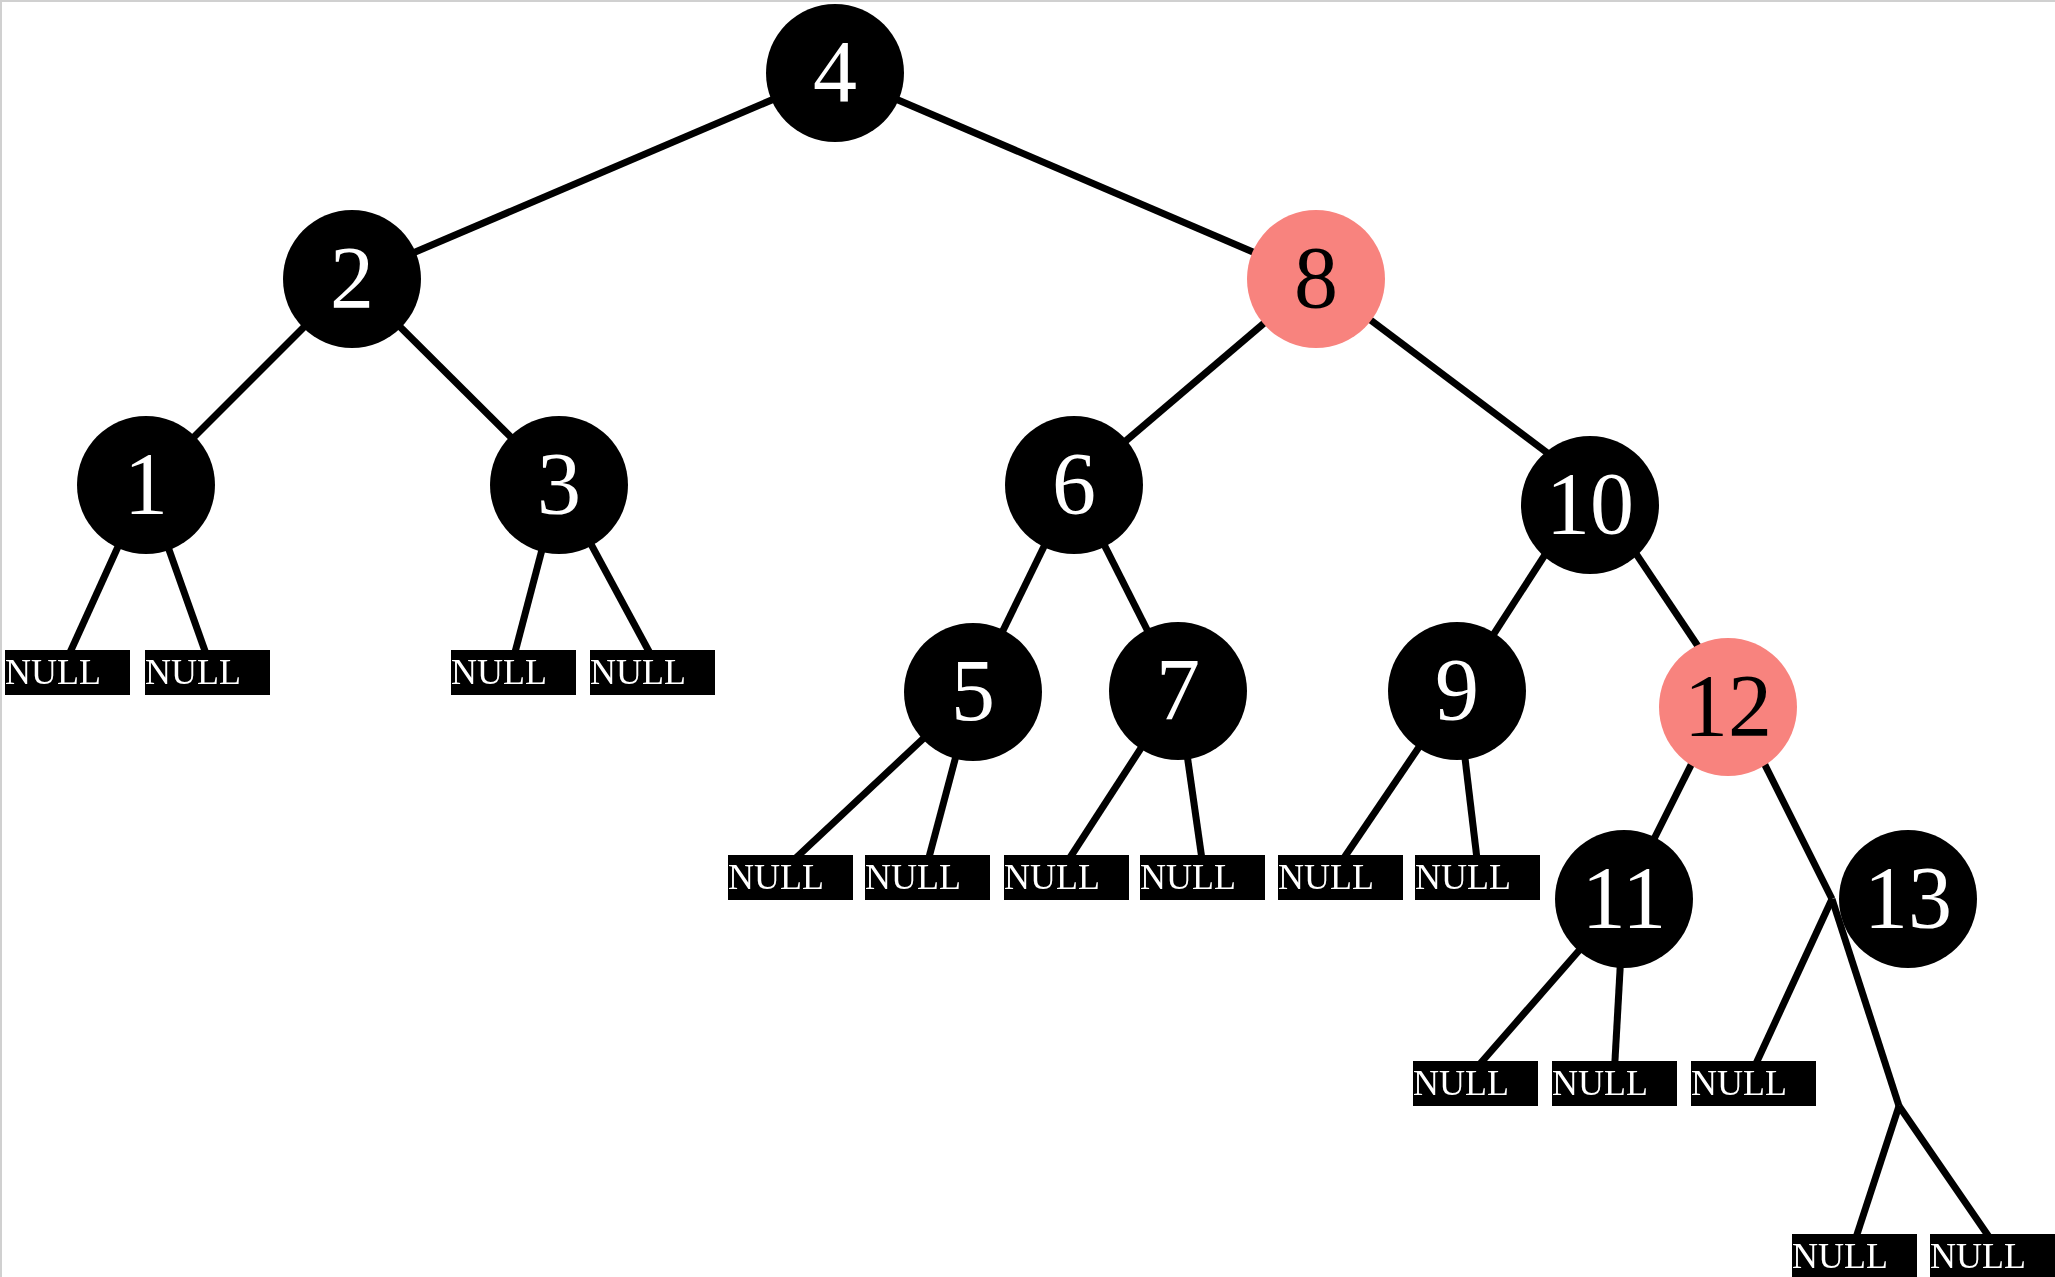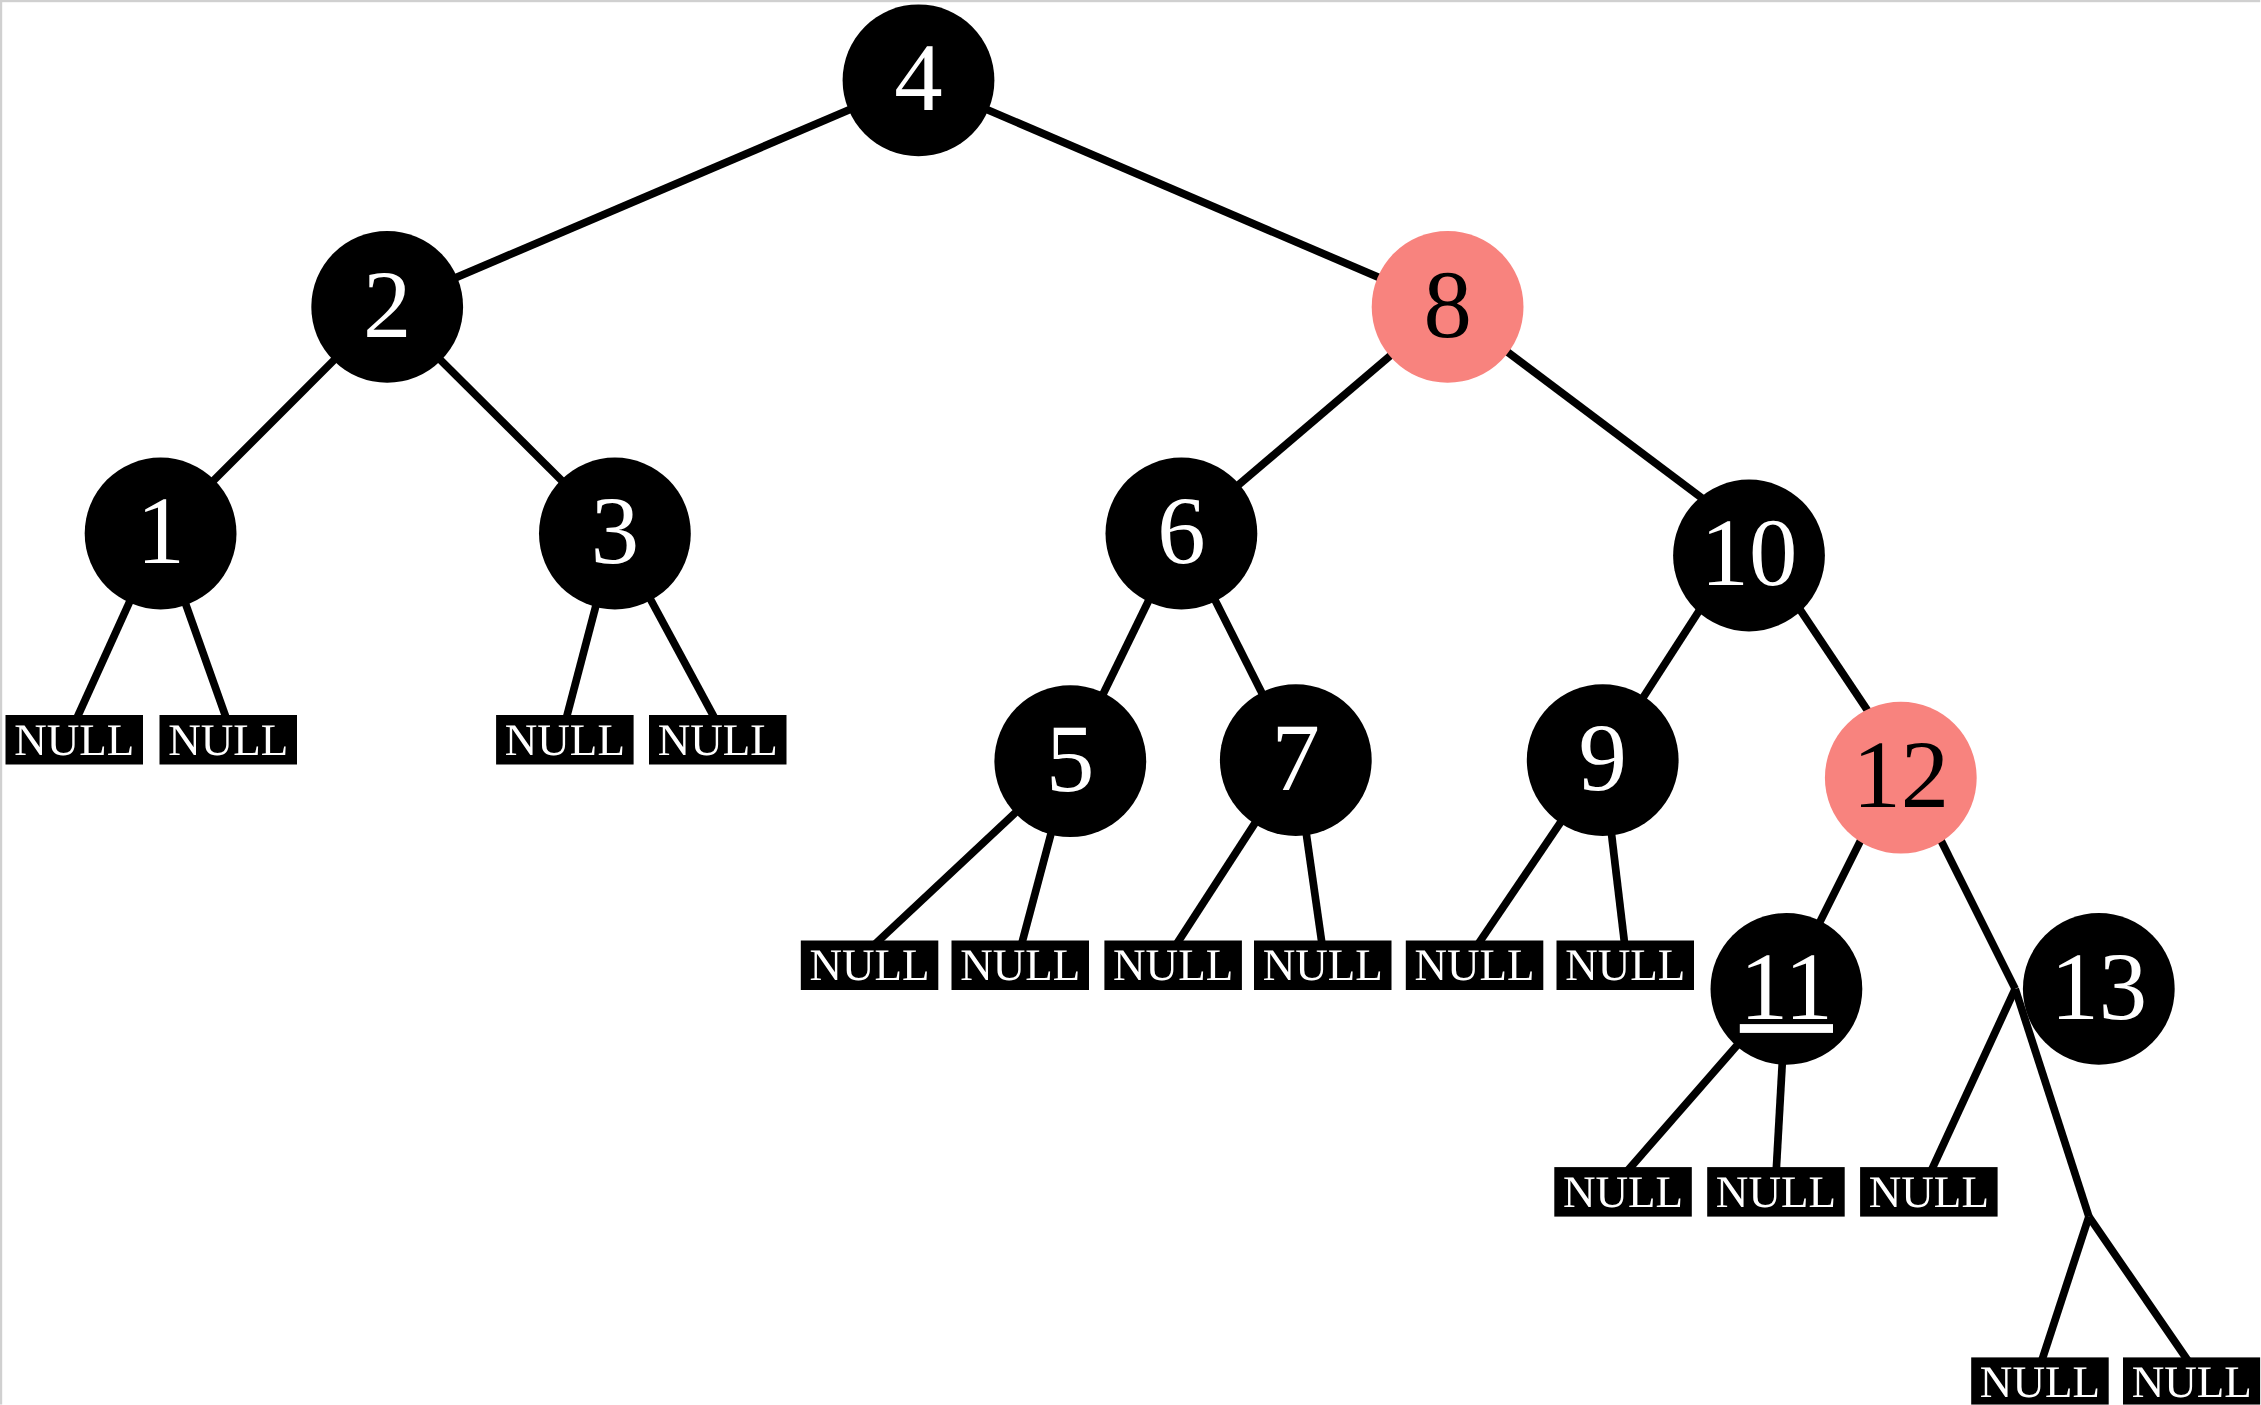--- a/index.html
+++ b/index.html
@@ -26,23 +26,23 @@
     stroke: var(--edge, #000000);
     stroke-width: 7;
   }
   .null-box {
     position: absolute;
     z-index: 2;
     width: 125px;
     height: 45px;
     background: var(--null-bg, #000000);
     color: var(--text-on-black, #ffffff);
-    font-size: 41px;
+    font-size: 36px;
     line-height: 44px;
-    text-align: center;
+    text-align: left;
     letter-spacing: 0px;
   }
   .tree-node {
     position: absolute;
     z-index: 3;
     width: 138px;
     height: 138px;
     border-radius: 50%;
     display: flex;
     align-items: center;
@@ -137,19 +137,19 @@
     </div>
     <div class="tree-node black" style="left: 1107px; top: 620px; width: 138px; height: 138px;">
       <span class="node-label">7</span>
     </div>
     <div class="tree-node black" style="left: 1386px; top: 620px; width: 138px; height: 138px;">
       <span class="node-label">9</span>
     </div>
     <div class="tree-node red" style="left: 1657px; top: 636px; width: 138px; height: 138px;">
       <span class="node-label">12</span>
     </div>
-    <div class="tree-node black" style="left: 1553px; top: 828px; width: 138px; height: 138px; text-decoration: underline;">
+    <div class="tree-node black" style="left: 1553px; top: 828px; width: 138px; height: 138px;">
       <span class="node-label">11</span>
     </div>
     <div class="tree-node black" style="left: 1837px; top: 828px; width: 138px; height: 138px;">
       <span class="node-label">13</span>
     </div>
   </div>
 
 </body></html>

